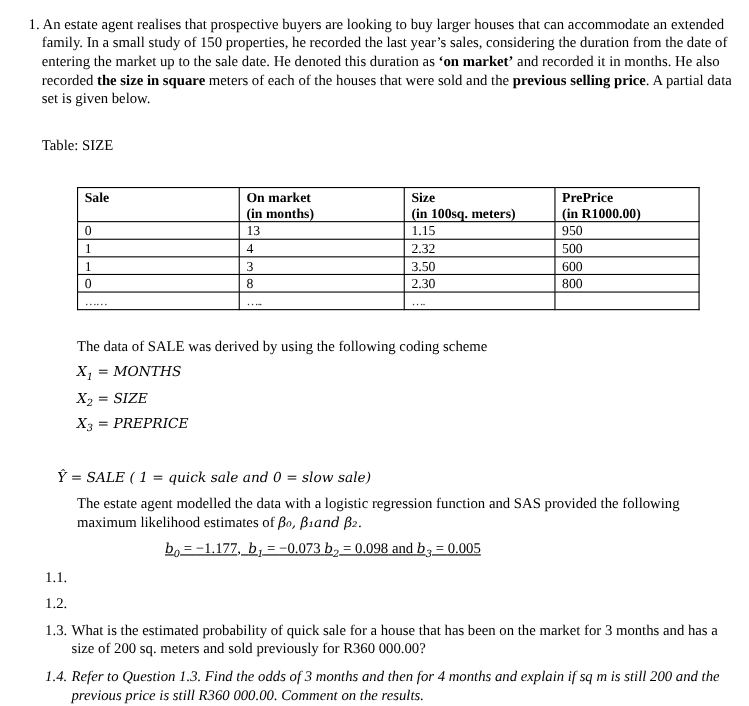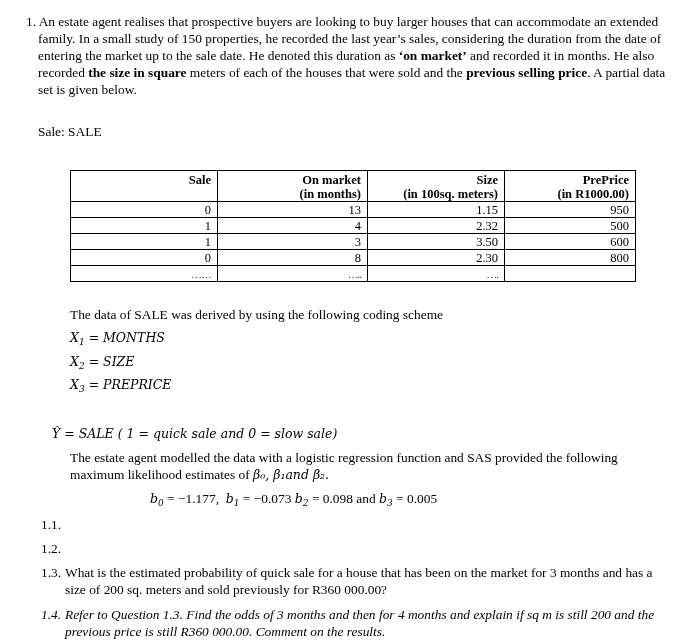--- a/index.html
+++ b/index.html
@@ -4,42 +4,42 @@
 <style>
   html, body { margin:0; padding:0; background:#ffffff; }
   body { width:681px; height:642px; position:relative; overflow:hidden;
          font-family:"Liberation Serif", serif; color:#000; font-size:13.4px; line-height:17px; }
   .abs { position:absolute; }
   .para { left:26px; top:13px; width:640px; }
   .para .first { text-indent:-12px; padding-left:12px; }
   b { font-weight:bold; }
   .tbl-caption { left:38px; top:123px; }
   table.sale { position:absolute; left:70px; top:170px; border-collapse:collapse; font-size:12.5px; line-height:14px; }
-  table.sale td, table.sale th { border:1px solid #000; padding:1px 6px 0 6px; text-align:right; vertical-align:top; }
+  table.sale td, table.sale th { border:1px solid #000; padding:1px 6px 0 6px; text-align:left; vertical-align:top; }
   table.sale th { font-weight:bold; height:28px; padding-top:2px; }
   table.sale td { height:14px; }
   .c1 { width:134px; } .c2 { width:137px; } .c3 { width:124px; } .c4 { width:118px; }
   .dots { color:#333; letter-spacing:-1px; font-size:11px; }
   .math { font-family:"DejaVu Serif", serif; font-style:italic; font-size:12.5px; }
   sub { font-size:9px; vertical-align:-3px; line-height:0; }
   .q { left:53px; width:610px; }
   .q .lbl { position:absolute; left:-12px; }
   .indent { padding-left:12px; }
 </style>
 </head>
 <body>
 
 <div class="abs para">
   <div class="first">
     <span>1.</span>
     <span>An estate agent realises that prospective buyers are looking to buy larger houses that can accommodate an extended family. In a small study of 150 properties, he recorded the last year’s sales, considering the duration from the date of entering the market up to the sale date. He denoted this duration as </span><b>‘on market’</b><span> and recorded it in months.  He also recorded </span><b>the size in square</b><span> meters of each of the houses that were sold and the </span><b>previous selling price</b><span>. A partial data set is given below.</span>
   </div>
 </div>
 
-<div class="abs tbl-caption">Sale: SALE</div>
+<div class="abs tbl-caption">Table: SIZE</div>
 
 <table class="sale">
   <tbody>
       <tr>
     <th class="c1"><span>Sale</span></th>
     <th class="c2"><span>On market</span><br><span> (in months)</span></th>
     <th class="c3"><span>Size</span><br><span>(in 100sq. meters)</span></th>
     <th class="c4"><span>PrePrice</span><br><span>(in R1000.00)</span></th>
   </tr>
   <tr>
@@ -88,21 +88,21 @@
 </div>
 
 <div class="abs math" style="left:52px; top:425px;">
   <span>Ŷ</span>&nbsp;<span>= SALE ( 1 = quick sale and 0 = slow sale)</span>
 </div>
 
 <div class="abs" style="left:70px; top:449px; width:580px;">
   <span>The estate agent modelled the data with a logistic regression function and SAS provided the following maximum likelihood estimates of </span><span class="math">β₀,  β₁and β₂.</span>
 </div>
 
-<div class="abs" style="left:150px; top:490px;">
+<div class="abs" style="left:150px; top:490px;text-decoration:underline;">
   <span class="math">b<sub>0</sub></span> = <span>−1.177</span>, &nbsp;<span class="math">b<sub>1</sub></span> = <span>−0.073</span> <span class="math">b<sub>2</sub></span> = <span>0.098</span> and <span class="math">b<sub>3</sub></span> = <span>0.005</span>
 </div>
 
 <div class="abs q" style="top:516px;">
   <span class="lbl">1.1.</span>
 </div>
 
 <div class="abs q" style="top:540px;">
   <span class="lbl">1.2.</span>
 </div>

